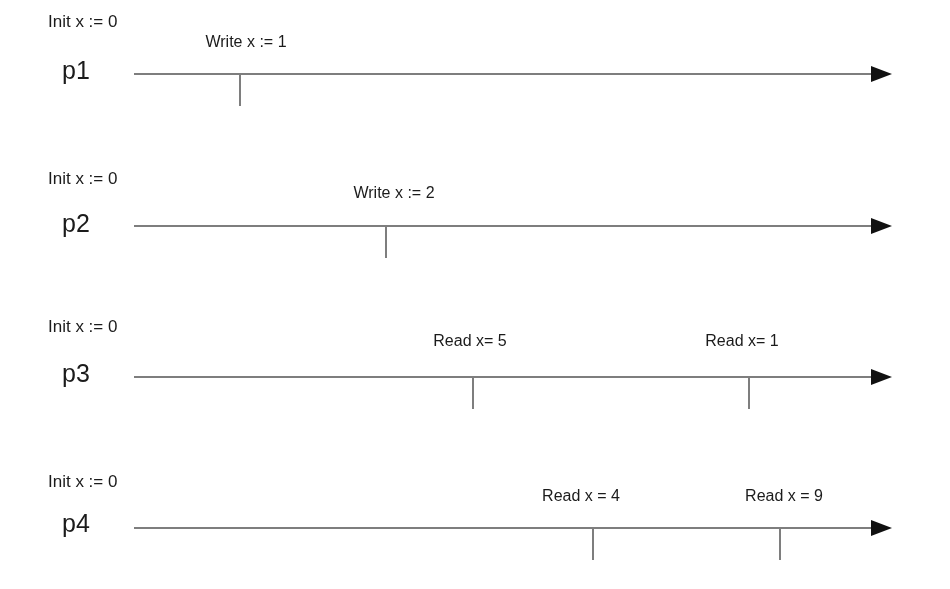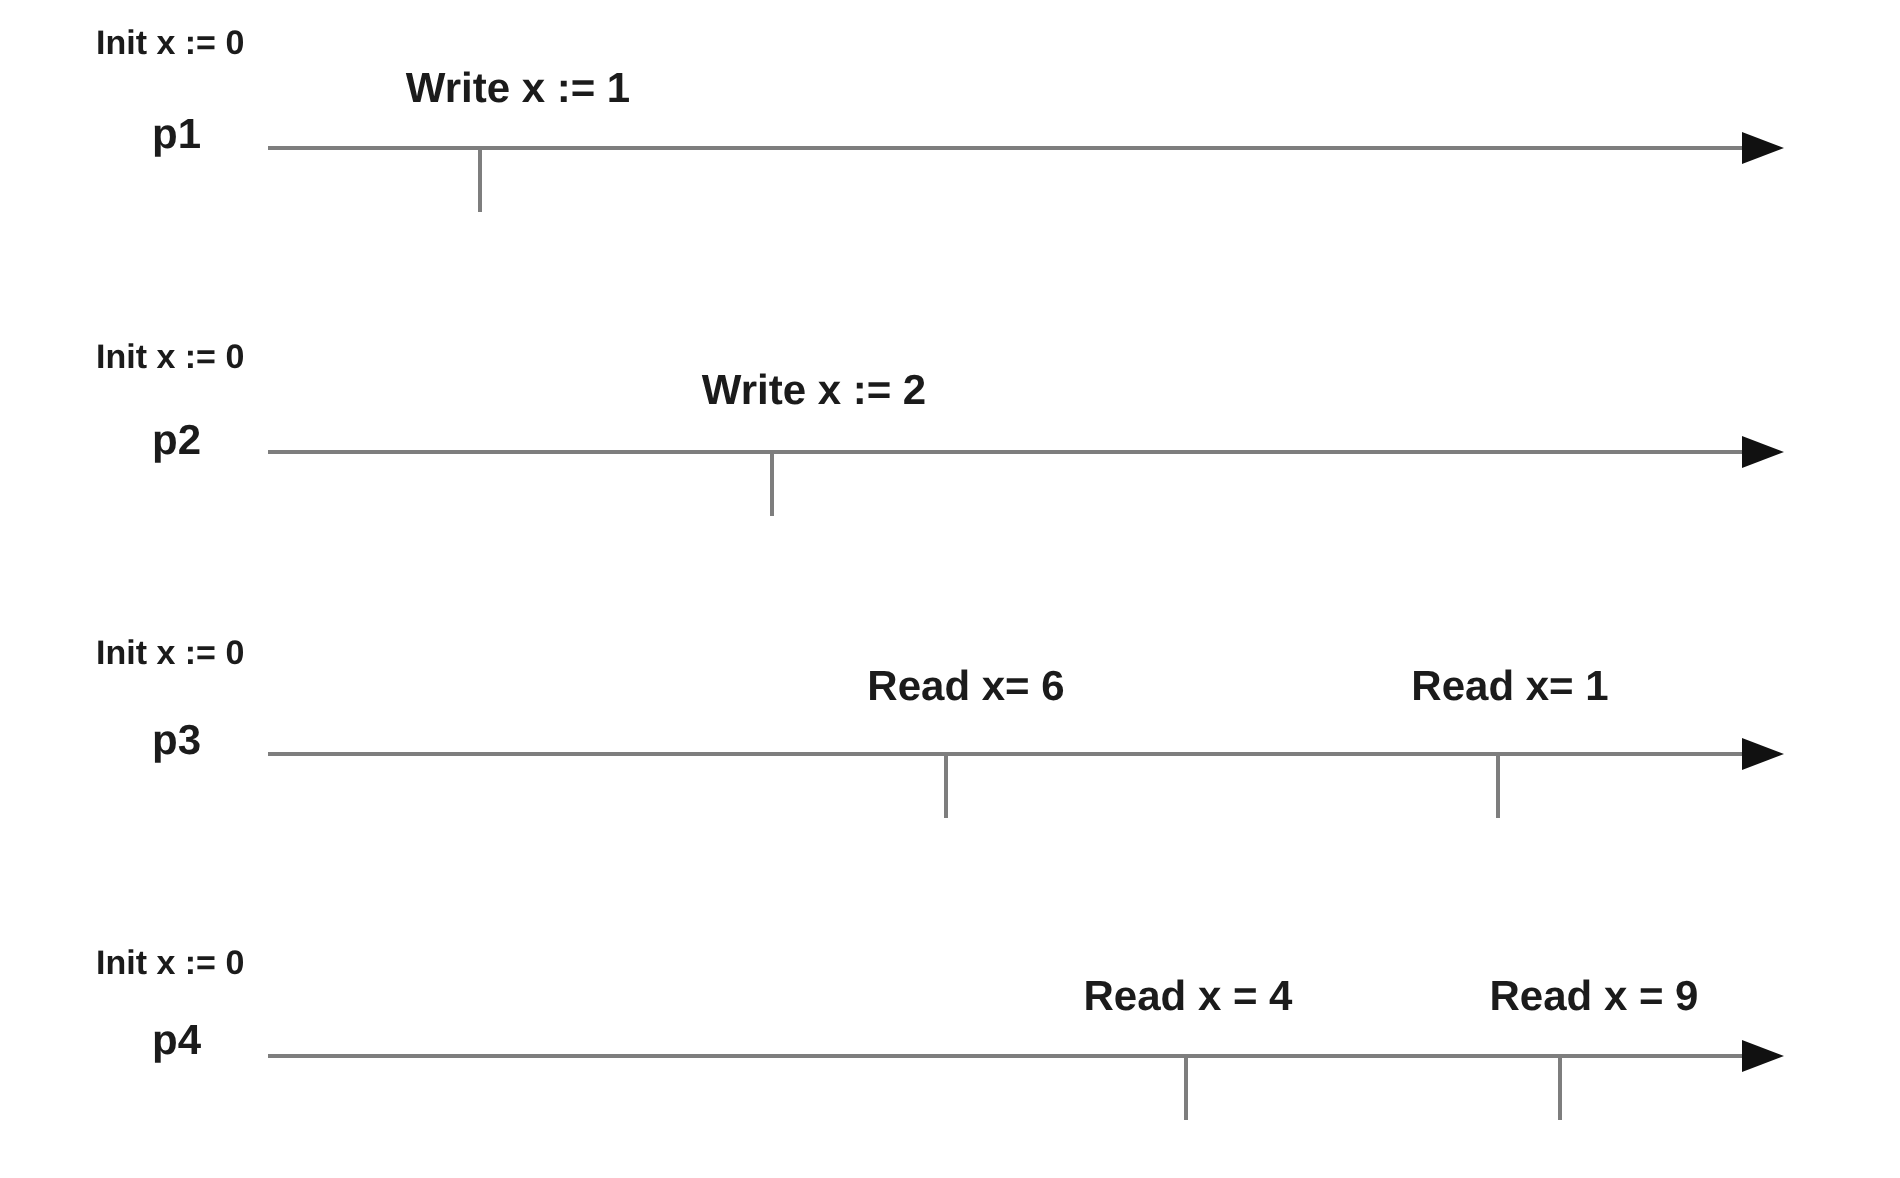--- a/index.html
+++ b/index.html
@@ -8,33 +8,32 @@
     background: var(--bg, #ffffff);
     font-family: "Liberation Sans", sans-serif;
     color: var(--text, #1b1b1b);
   }
   .canvas {
     position: relative;
     width: 950px;
     height: 589px;
     background: var(--bg, #ffffff);
     overflow: hidden;
-    font-weight: bold;
   }
   .init-label {
     position: absolute;
     left: 48px;
     font-size: 17px;
     white-space: nowrap;
     color: var(--text, #1b1b1b);
   }
   .process-name {
     position: absolute;
-    left: 76px;
-    font-size: 21px;
+    left: 62px;
+    font-size: 25px;
     white-space: nowrap;
     color: var(--text, #1b1b1b);
   }
   .timeline {
     position: absolute;
     height: 2px;
     background: var(--line, #7e7e7e);
   }
   .arrowhead {
     position: absolute;
@@ -48,24 +47,23 @@
   .event-tick {
     position: absolute;
     width: 2px;
     height: 33px;
     margin-left: -1px;
     background: var(--line, #7e7e7e);
   }
   .event-label {
     position: absolute;
     transform: translateX(-50%);
-    font-size: 21px;
+    font-size: 16px;
     white-space: nowrap;
     color: var(--text, #1b1b1b);
-    margin-left: 13px;
   }
 </style>
 </head>
 <body>
 
 <div class="canvas">
 
   <div>
     <span class="init-label" style="top: 12px;">Init x := 0</span>
     <span class="process-name" style="top: 56px;">p1</span>
@@ -83,21 +81,21 @@
     <div class="event-tick" style="top: 225px; left: 386px;"></div>
     <span class="event-label" style="top: 184px; left: 394px;">Write x := 2</span>
   </div>
 
   <div>
     <span class="init-label" style="top: 317px;">Init x := 0</span>
     <span class="process-name" style="top: 359px;">p3</span>
     <div class="timeline" style="top: 376px; left: 134px; width: 739px;"></div>
     <div class="arrowhead" style="top: 376px; left: 871px;"></div>
     <div class="event-tick" style="top: 376px; left: 473px;"></div>
-    <span class="event-label" style="top: 332px; left: 470px;">Read x= 6</span>
+    <span class="event-label" style="top: 332px; left: 470px;">Read x= 5</span>
     <div class="event-tick" style="top: 376px; left: 749px;"></div>
     <span class="event-label" style="top: 332px; left: 742px;">Read x= 1</span>
   </div>
 
   <div>
     <span class="init-label" style="top: 472px;">Init x := 0</span>
     <span class="process-name" style="top: 509px; text-align: right;">p4</span>
     <div class="timeline" style="top: 527px; left: 134px; width: 739px;"></div>
     <div class="arrowhead" style="top: 527px; left: 871px;"></div>
     <div class="event-tick" style="top: 527px; left: 593px;"></div>

